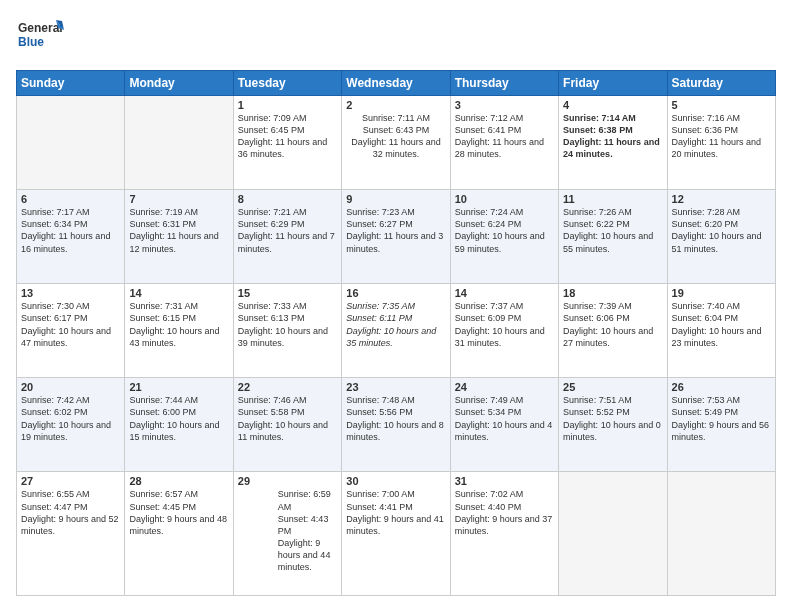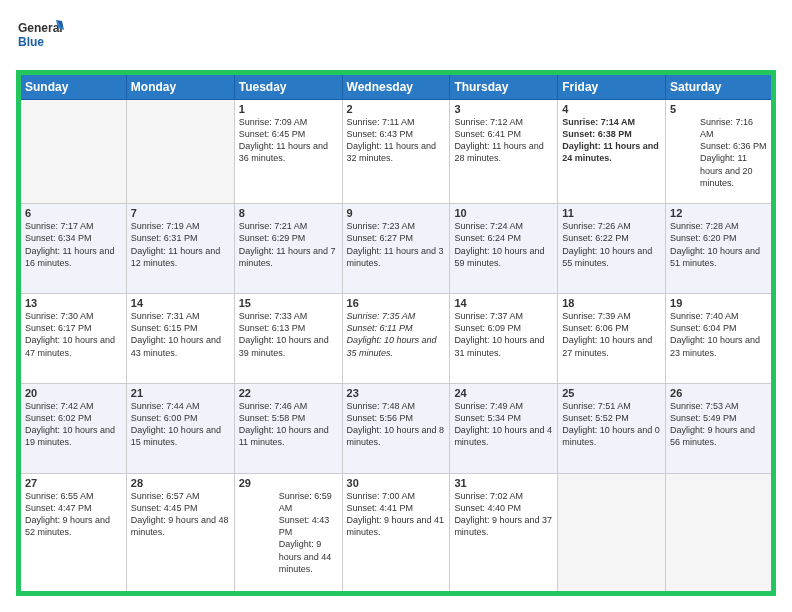--- a/index.html
+++ b/index.html
@@ -36,21 +36,21 @@
       font-weight: bold;
       color: #333;
       line-height: 1;
     }
     .subtitle {
       font-size: 14px;
       color: #555;
     }
     .calendar {
       flex: 1;
-      border: 5px solid #22c55e;
+      border: 1px solid #22c55e;
       border-collapse: collapse;
       width: 100%;
       table-layout: fixed;
     }
     .calendar th {
       background: #2979c5;
       color: #fff;
       font-size: 12px;
       font-weight: bold;
       padding: 5px 4px;
@@ -122,39 +122,39 @@
           <td class="empty-cell"></td>
           <td class="empty-cell"></td>
           <td>
             <span class="day-num">1</span>
             <div class="cell-content" style="white-space: pre-line;">Sunrise: 7:09 AM
 Sunset: 6:45 PM
 Daylight: 11 hours and 36 minutes.</div>
           </td>
           <td>
             <span class="day-num">2</span>
-            <div class="cell-content" style="white-space: pre-line;">Sunrise: 7:11 AM
+            <div class="cell-content" style="white-space: pre-line; text-align: center;">Sunrise: 7:11 AM
 Sunset: 6:43 PM
 Daylight: 11 hours and 32 minutes.</div>
           </td>
           <td>
             <span class="day-num">3</span>
             <div class="cell-content" style="white-space: pre-line;">Sunrise: 7:12 AM
 Sunset: 6:41 PM
 Daylight: 11 hours and 28 minutes.</div>
           </td>
           <td>
             <span class="day-num">4</span>
             <div class="cell-content" style="white-space: pre-line; font-weight: bold;">Sunrise: 7:14 AM
 Sunset: 6:38 PM
 Daylight: 11 hours and 24 minutes.</div>
           </td>
           <td>
             <span class="day-num">5</span>
-            <div class="cell-content" style="white-space: pre-line; margin-left: 30px;">Sunrise: 7:16 AM
+            <div class="cell-content" style="white-space: pre-line;">Sunrise: 7:16 AM
 Sunset: 6:36 PM
 Daylight: 11 hours and 20 minutes.</div>
           </td>
         </tr>
         <tr>
           <td>
             <span class="day-num">6</span>
             <div class="cell-content" style="white-space: pre-line;">Sunrise: 7:17 AM
 Sunset: 6:34 PM
 Daylight: 11 hours and 16 minutes.</div>

